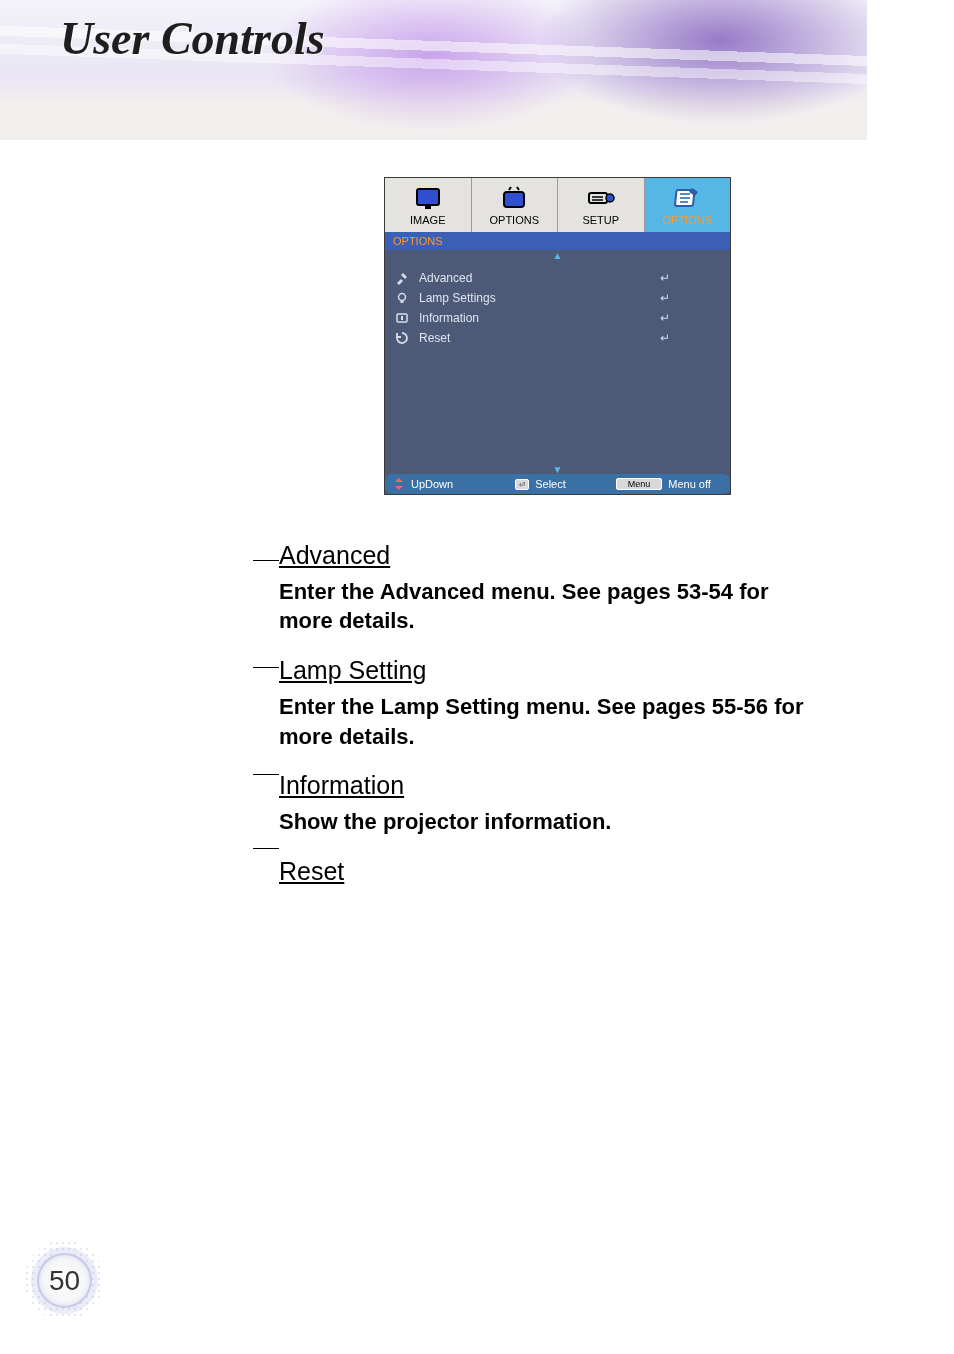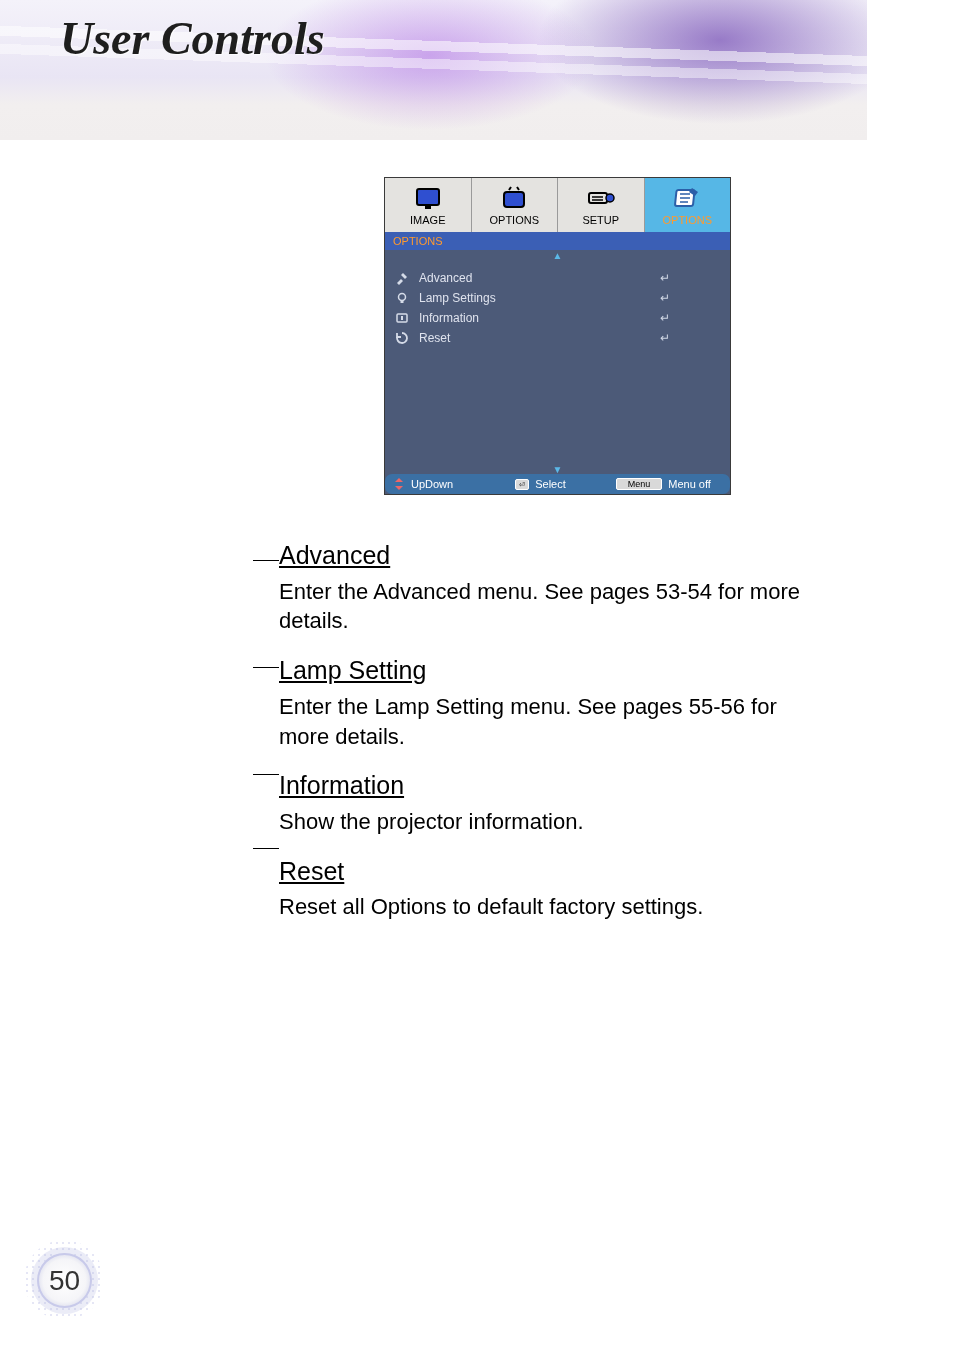--- a/index.html
+++ b/index.html
@@ -30,21 +30,21 @@
   .item .lbl{flex:1;}
   .item .enter{color:#cfd6e4;font-size:12px;margin-right:52px;}
   .arrow-down{height:10px;background:#4c5a78;text-align:center;color:#5bb8e8;font-size:10px;}
   .footer-bar{display:flex;align-items:center;background:#3b70a4;padding:4px 8px;font-size:11px;border-radius:7px;}
   .footer-bar span{margin-right:6px;}
   .fb-ic{display:inline-block;margin-right:3px;}
   .kbd{display:inline-block;border:1px solid #fff;background:#d9d9d9;color:#000;font-size:9px;padding:0 11px;border-radius:2px;margin-right:3px;}
   
   .content{position:absolute;left:279px;top:535px;width:560px;font-size:22px;line-height:1.35;color:#000;}
   .sec-head{font-size:25px;text-decoration:underline;margin:4px 0 4px 0;}
-  .sec-body{margin:0 16px 18px 0;}
+  .sec-body{margin:0 16px 18px 0;font-weight:bold;}
   
   .hline{position:absolute;left:253px;width:26px;border-top:1px solid #000;}
   
   .badge{position:absolute;left:37px;top:1253px;width:55px;height:55px;border-radius:50%;
     background:radial-gradient(circle at 50% 50%, #ffffff 0%, #f5f5f8 55%, #bcbfe0 95%);
     box-shadow:inset 0 0 0 2px #c8caea, 0 0 0 6px rgba(176,178,225,0.25);
     display:flex;align-items:center;justify-content:center;font-size:28px;color:#333;}
   .dots{position:absolute;left:24px;top:1240px;width:80px;height:80px;border-radius:50%;
     background:radial-gradient(circle,#b6b9e5 1px,transparent 1px);background-size:6px 6px;opacity:.35;pointer-events:none;}
   
@@ -175,21 +175,20 @@
     <div class="sec-head">Advanced</div>
     <div class="sec-body">Enter the Advanced menu. See pages 53-54 for more details.</div>
 
     <div class="sec-head">Lamp Setting</div>
     <div class="sec-body">Enter the Lamp Setting menu. See pages 55-56 for more details.</div>
 
     <div class="sec-head">Information</div>
     <div class="sec-body">Show the projector information.</div>
 
     <div class="sec-head">Reset</div>
-    <div class="sec-body">Reset all Options to default factory settings.</div>
   </div>
   <div class="hline" style="top:560px"></div>
   <div class="hline" style="top:667px"></div>
   <div class="hline" style="top:774px"></div>
   <div class="hline" style="top:848px"></div>
 
   <div class="dots"></div>
   <div class="badge">50</div>
 
 </div>

